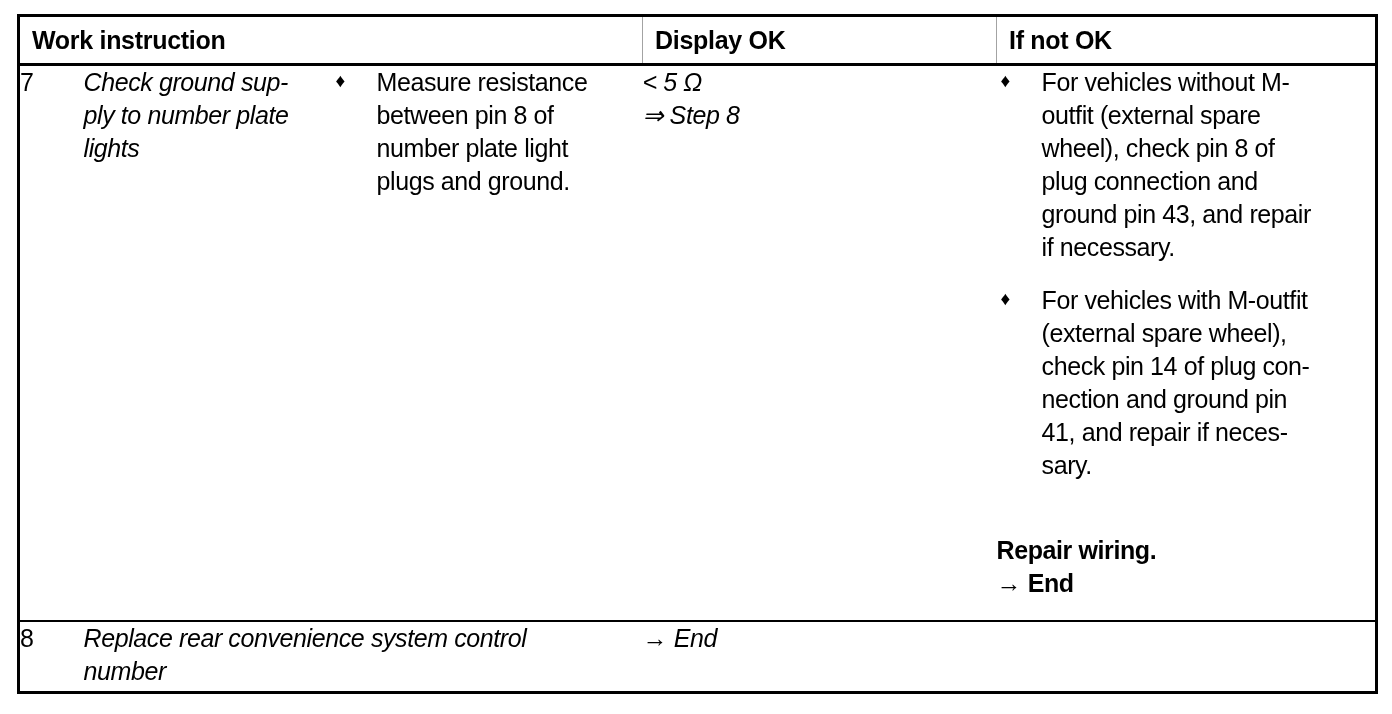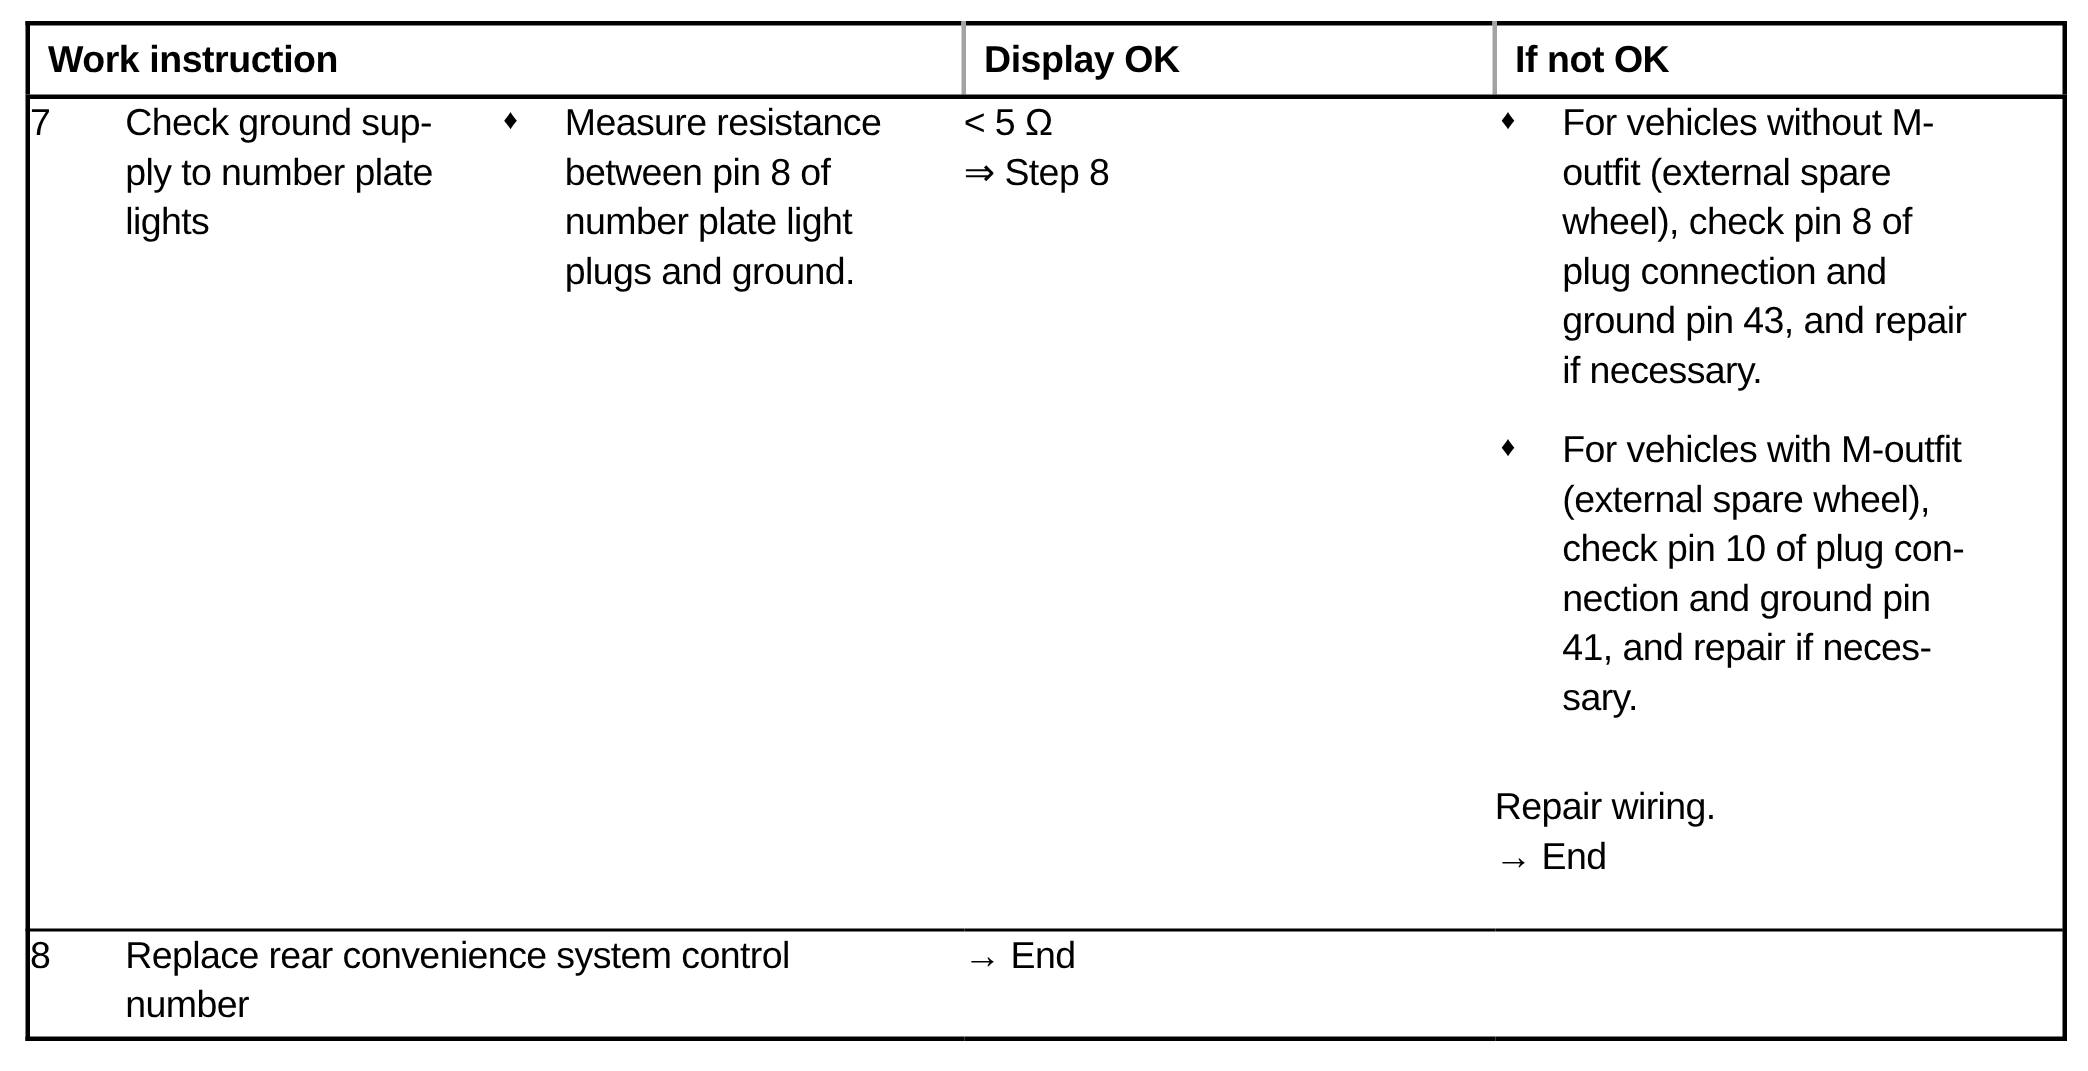--- a/index.html
+++ b/index.html
@@ -52,21 +52,21 @@
     height: 46px;
     border-bottom: 3px solid #000000;
     font-weight: bold;
     font-size: 25px;
     line-height: 46px;
     letter-spacing: -0.3px;
     padding-left: 12px;
     white-space: nowrap;
   }
   tr.header-row th.sep-left {
-    border-left: 3px solid #a3a3a3;
+    border-left: 1px solid #a3a3a3;
   }
 
   
   td.cell {
     font-size: 25px;
     line-height: 33px;
     letter-spacing: -0.4px;
     padding: 9px 10px 8px 12px;
   }
   td.sep-left {
@@ -76,20 +76,21 @@
     border-bottom: 2px solid #000000;
   }
 
   td.num-cell {
     padding-left: 10px;
   }
 
   .cell-text {
     display: block;
     white-space: pre-line;
+    font-style: italic;
   }
 
   
   ul.bullets {
     list-style: none;
     margin: 0;
     padding: 0;
   }
   ul.bullets li {
     position: relative;
@@ -105,22 +106,23 @@
     top: -2px;
     font-size: 19px;
     line-height: 33px;
   }
   .bullet-text {
     display: block;
     white-space: pre-line;
   }
 
   .tail-block {
-    margin-top: 40px;
+    margin-top: 52px;
     white-space: pre-line;
+    font-weight: bold;
   }
 </style>
 </head>
 <body>
 
 <div id="table-wrap">
   <table class="work-table">
     <colgroup>
       <col class="c-num">
       <col class="c-instr">
@@ -166,21 +168,21 @@
 outfit (external spare
 wheel), check pin 8 of
 plug connection and
 ground pin 43, and repair
 if necessary.</span>
             </li>
             <li>
               <span class="bullet-mark">♦</span>
               <span class="bullet-text">For vehicles with M-outfit
 (external spare wheel),
-check pin 10 of plug con-
+check pin 14 of plug con-
 nection and ground pin
 41, and repair if neces-
 sary.</span>
             </li>
           </ul>
           <div class="tail-block">Repair wiring.
 → End</div>
         </td>
       </tr>
       <tr class="row-8">

